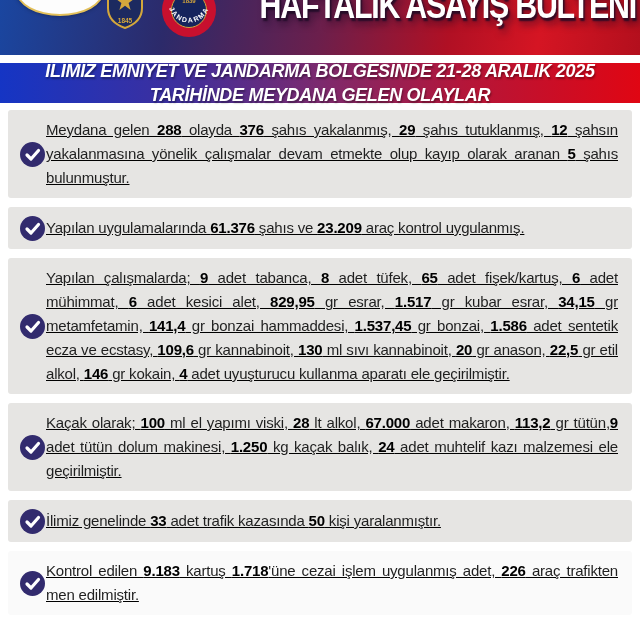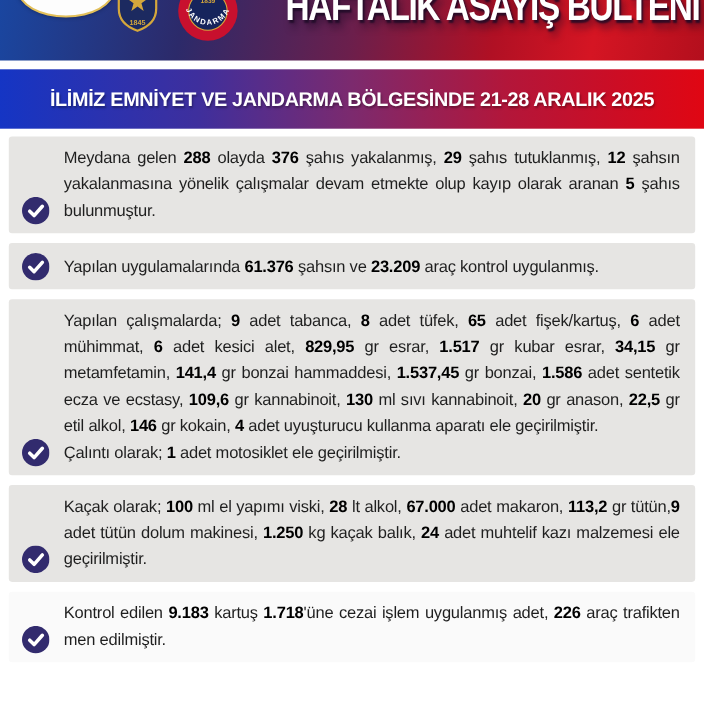--- a/index.html
+++ b/index.html
@@ -24,33 +24,34 @@
   .logo-jandarma{position:absolute;left:161px;top:-18px;width:56px;height:56px;}
   .title{
     position:absolute;top:-15px;right:4px;
     color:#fff;font-weight:bold;font-size:37px;letter-spacing:-1.5px;
     transform:scaleX(.82);transform-origin:right top;white-space:nowrap;
     text-shadow:2px 3px 2px rgba(28,10,38,.85),5px 7px 8px rgba(28,10,38,.5);
   }
   
   .white-strip{height:8px;background:#fff;}
   .banner{
-    height:54px;display:flex;flex-direction:column;align-items:center;justify-content:center;
+    height:40px;display:flex;flex-direction:column;align-items:center;justify-content:center;
     background:linear-gradient(90deg,
       var(--banner_blue,#1535c4) 0%, #3e2f9d 28%, #7c2a6e 50%,
       #b3163a 72%, var(--banner_red,#e00613) 100%);
     color:#fff;font-weight:bold;font-size:18px;line-height:24px;letter-spacing:-.3px;
-    text-shadow:1px 2px 2px rgba(0,0,0,.35);text-align:center;white-space:nowrap;
+    text-shadow:1px 2px 2px rgba(0,0,0,.35);text-align:center;white-space:nowrap;font-style:italic;
   }
   
   .cards{display:flex;flex-direction:column;gap:9px;padding:7px 8px 0 8px;}
   .card{
-    display:flex;align-items:flex-end;gap:13px;
+    display:flex;align-items:center;gap:1px;
     background:var(--card_bg,#e6e5e3);border-radius:3px;
     padding:8px 14px 8px 12px;
+    text-decoration:underline;
   }
   .card.light{background:#fafafa;}
   .check{flex:0 0 25px;width:25px;height:25px;margin-top:1px;}
   .card-text{
     flex:1;color:var(--text,#1f1f1f);font-size:15px;line-height:24px;letter-spacing:-.2px;
   }
   .para{text-align:justify;}
   .num{font-weight:bold;color:var(--number,#000);}
 </style>
 </head>
@@ -77,64 +78,73 @@
       </text>
     </svg>
 
     <div class="title">HAFTALIK ASAYİŞ BÜLTENİ</div>
   </div>
 
   <div class="white-strip"></div>
 
   <div class="banner">
     <div>İLİMİZ EMNİYET VE JANDARMA BÖLGESİNDE 21-28 ARALIK 2025</div>
+    <div>TARİHİNDE MEYDANA GELEN OLAYLAR</div>
   </div>
 
   <main class="cards">
   <div class="card">
     <svg class="check" viewBox="0 0 25 25">
       <circle cx="12.5" cy="12.5" r="12.5" fill="#322b6e"></circle>
       <path d="M7 13 L11 17 L18.5 8.5" fill="none" stroke="#ffffff" stroke-width="3.2" stroke-linecap="round" stroke-linejoin="round"></path>
     </svg>
     <div class="card-text">
           <div class="para"><span>Meydana gelen </span><span class="num">288</span><span> olayda </span><span class="num">376</span><span> şahıs yakalanmış, </span><span class="num">29</span><span> şahıs tutuklanmış, </span><span class="num">12</span><span> şahsın yakalanmasına yönelik çalışmalar devam etmekte olup kayıp olarak aranan </span><span class="num">5</span><span> şahıs bulunmuştur.</span></div>
         </div>
   </div>
 
   <div class="card">
     <svg class="check" viewBox="0 0 25 25">
       <circle cx="12.5" cy="12.5" r="12.5" fill="#322b6e"></circle>
       <path d="M7 13 L11 17 L18.5 8.5" fill="none" stroke="#ffffff" stroke-width="3.2" stroke-linecap="round" stroke-linejoin="round"></path>
     </svg>
     <div class="card-text">
-          <div class="para"><span>Yapılan uygulamalarında </span><span class="num">61.376</span><span> şahsın ve </span><span class="num">23.209</span><span> araç kontrol uygulanmış.</span></div>
+          <div class="para"><span>Yapılan uygulamalarında </span><span class="num">61.376</span><span> şahıs ve </span><span class="num">23.209</span><span> araç kontrol uygulanmış.</span></div>
         </div>
   </div>
 
   <div class="card">
     <svg class="check" viewBox="0 0 25 25">
       <circle cx="12.5" cy="12.5" r="12.5" fill="#322b6e"></circle>
       <path d="M7 13 L11 17 L18.5 8.5" fill="none" stroke="#ffffff" stroke-width="3.2" stroke-linecap="round" stroke-linejoin="round"></path>
     </svg>
     <div class="card-text">
           <div class="para"><span>Yapılan çalışmalarda; </span><span class="num">9</span><span> adet tabanca, </span><span class="num">8</span><span> adet tüfek, </span><span class="num">65</span><span> adet fişek/kartuş, </span><span class="num">6</span><span> adet mühimmat, </span><span class="num">6</span><span> adet kesici alet, </span><span class="num">829,95</span><span> gr esrar, </span><span class="num">1.517</span><span> gr kubar esrar, </span><span class="num">34,15</span><span> gr metamfetamin, </span><span class="num">141,4</span><span> gr bonzai hammaddesi, </span><span class="num">1.537,45</span><span> gr bonzai, </span><span class="num">1.586</span><span> adet sentetik ecza ve ecstasy, </span><span class="num">109,6</span><span> gr kannabinoit, </span><span class="num">130</span><span> ml sıvı kannabinoit, </span><span class="num">20</span><span> gr anason, </span><span class="num">22,5</span><span> gr etil alkol, </span><span class="num">146</span><span> gr kokain, </span><span class="num">4</span><span> adet uyuşturucu kullanma aparatı ele geçirilmiştir.</span></div>
-          <div class="para"><span>Çalıntı olarak; </span><span class="num">1</span><span> adet motosiklet ele geçirilmiştir.</span></div>
         </div>
   </div>
 
   <div class="card">
     <svg class="check" viewBox="0 0 25 25">
       <circle cx="12.5" cy="12.5" r="12.5" fill="#322b6e"></circle>
       <path d="M7 13 L11 17 L18.5 8.5" fill="none" stroke="#ffffff" stroke-width="3.2" stroke-linecap="round" stroke-linejoin="round"></path>
     </svg>
     <div class="card-text">
           <div class="para"><span>Kaçak olarak; </span><span class="num">100</span><span> ml el yapımı viski, </span><span class="num">28</span><span> lt alkol, </span><span class="num">67.000</span><span> adet makaron, </span><span class="num">113,2</span><span> gr tütün,</span><span class="num">9</span><span> adet tütün dolum makinesi, </span><span class="num">1.250</span><span> kg kaçak balık, </span><span class="num">24</span><span> adet muhtelif kazı malzemesi ele geçirilmiştir.</span></div>
         </div>
   </div>
 
+  <div class="card">
+    <svg class="check" viewBox="0 0 25 25">
+      <circle cx="12.5" cy="12.5" r="12.5" fill="#322b6e"></circle>
+      <path d="M7 13 L11 17 L18.5 8.5" fill="none" stroke="#ffffff" stroke-width="3.2" stroke-linecap="round" stroke-linejoin="round"></path>
+    </svg>
+    <div class="card-text">
+          <div class="para"><span>İlimiz genelinde </span><span class="num">33</span><span> adet trafik kazasında </span><span class="num">50</span><span> kişi yaralanmıştır.</span></div>
+        </div>
+  </div>
 
   <div class="card light">
     <svg class="check" viewBox="0 0 25 25">
       <circle cx="12.5" cy="12.5" r="12.5" fill="#322b6e"></circle>
       <path d="M7 13 L11 17 L18.5 8.5" fill="none" stroke="#ffffff" stroke-width="3.2" stroke-linecap="round" stroke-linejoin="round"></path>
     </svg>
     <div class="card-text">
           <div class="para"><span>Kontrol edilen </span><span class="num">9.183</span><span> kartuş </span><span class="num">1.718</span><span>'üne cezai işlem uygulanmış adet, </span><span class="num">226</span><span> araç trafikten men edilmiştir.</span></div>
         </div>
   </div>

